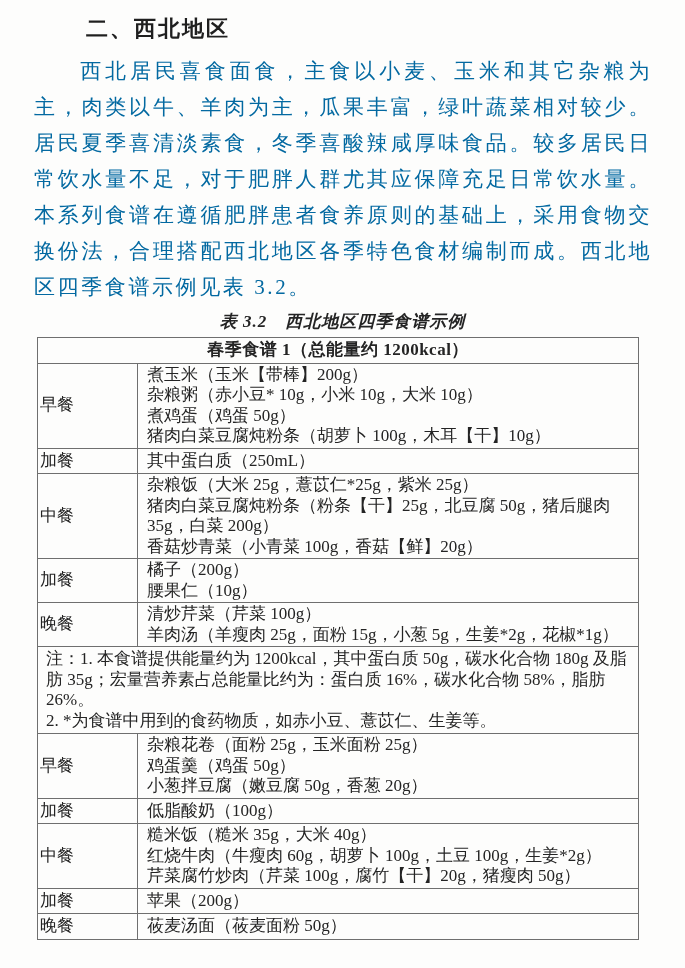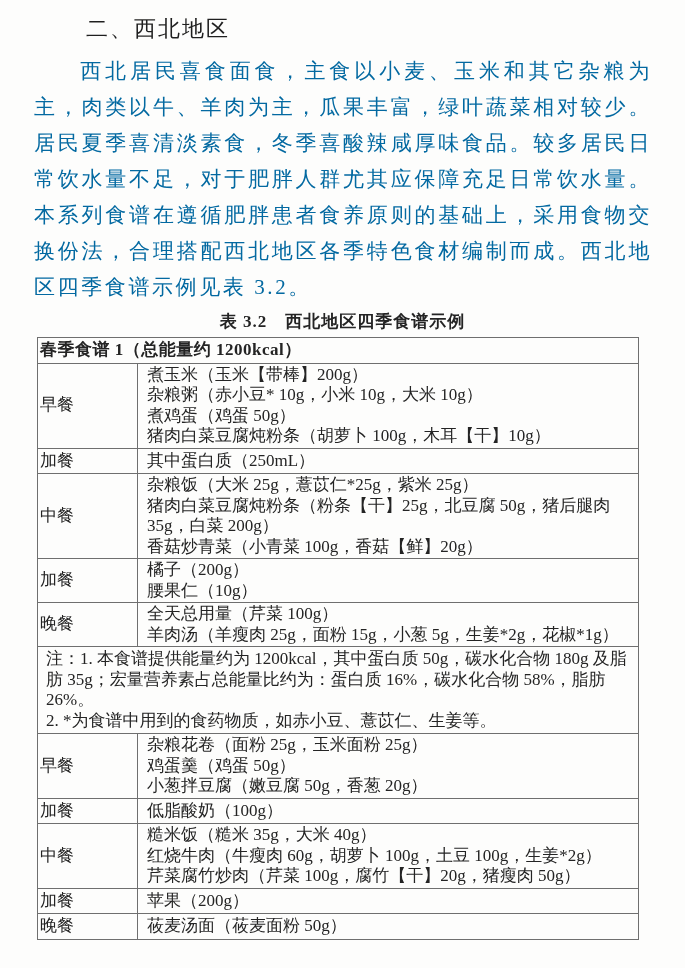--- a/index.html
+++ b/index.html
@@ -10,21 +10,21 @@
     height: 968px;
     margin: 0 auto;
     background: #fdfdfc;
     overflow: hidden;
     font-family: "Liberation Serif", "DejaVu Serif", serif;
     color: #262626;
   }
   .heading {
     margin: 14px 0 0 86px;
     font-family: "Liberation Sans", "DejaVu Sans", sans-serif;
-    font-weight: normal;
+    font-weight: bold;
     font-size: 22px;
     letter-spacing: 2px;
     color: #1f1f1f;
   }
   .para {
     margin: 9px 33px 0 34px;
     font-size: 21px;
     line-height: 36px;
     letter-spacing: 2.6px;
     text-align: justify;
@@ -32,35 +32,37 @@
     text-indent: 2.2em;
     color: #0369a1;
   }
   .caption {
     margin-top: 5px;
     text-align: center;
     font-size: 17px;
     font-weight: bold;
     letter-spacing: 1px;
     color: #242424;
+    font-style: italic;
   }
   table.recipes {
     margin: 4px 0 0 37px;
     width: 601px;
     border-collapse: collapse;
     table-layout: fixed;
   }
   table.recipes td {
     border: 1px solid #6f6f6f;
     font-size: 17px;
     line-height: 20.5px;
     color: #242424;
     vertical-align: middle;
   }
   td.hdr {
+    text-align: center;
     font-weight: bold;
     font-size: 17px;
     padding: 2px 2px;
     letter-spacing: 0.5px;
   }
   td.meal { text-align: left; padding: 2px 2px; }
   td.dishes { padding: 1px 4px 1px 9px; }
   td.note { padding: 2px 8px 2px 8px; font-size: 16px; line-height: 21px; }
 </style>
 </head>
@@ -115,21 +117,21 @@
         <td class="meal">加餐</td>
         <td class="dishes">
           <div class="dish">橘子（200g）</div>
           <div class="dish">腰果仁（10g）</div>
         </td>
       </tr>
 
       <tr>
         <td class="meal">晚餐</td>
         <td class="dishes">
-          <div class="dish">全天总用量（芹菜 100g）</div>
+          <div class="dish">清炒芹菜（芹菜 100g）</div>
           <div class="dish">羊肉汤（羊瘦肉 25g，面粉 15g，小葱 5g，生姜*2g，花椒*1g）</div>
         </td>
       </tr>
 
 
       <tr>
         <td class="note" colspan="2">
           <div>注：1. 本食谱提供能量约为 1200kcal，其中蛋白质 50g，碳水化合物 180g 及脂肪 35g；宏量营养素占总能量比约为：蛋白质 16%，碳水化合物 58%，脂肪 26%。</div>
           <div>2. *为食谱中用到的食药物质，如赤小豆、薏苡仁、生姜等。</div>
         </td>

